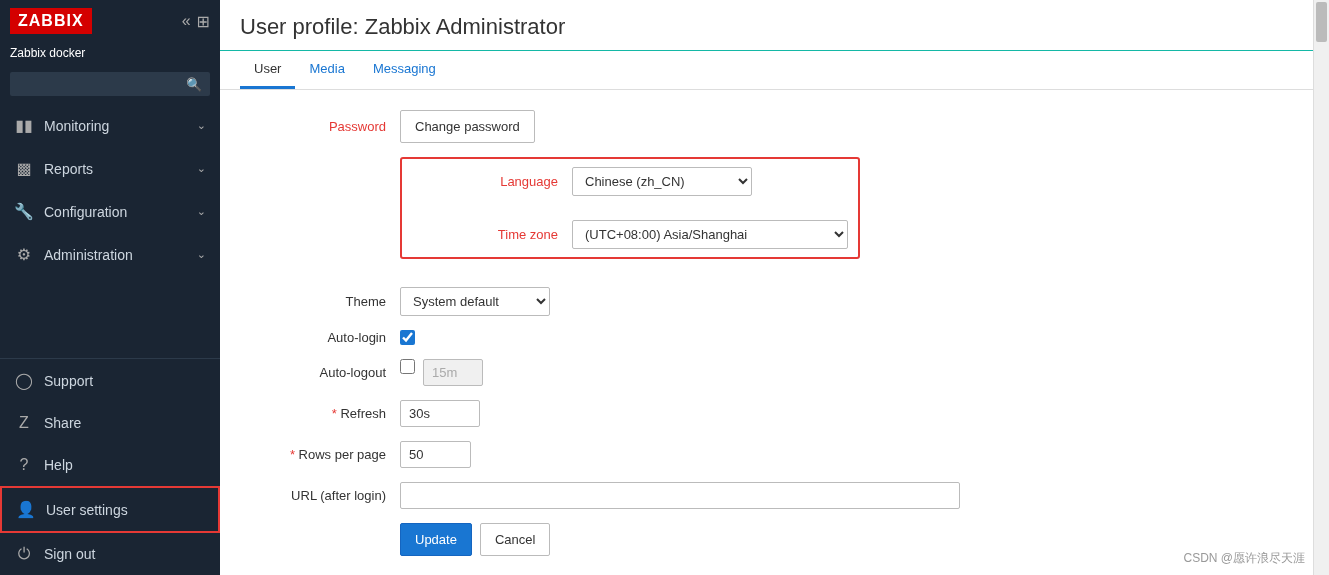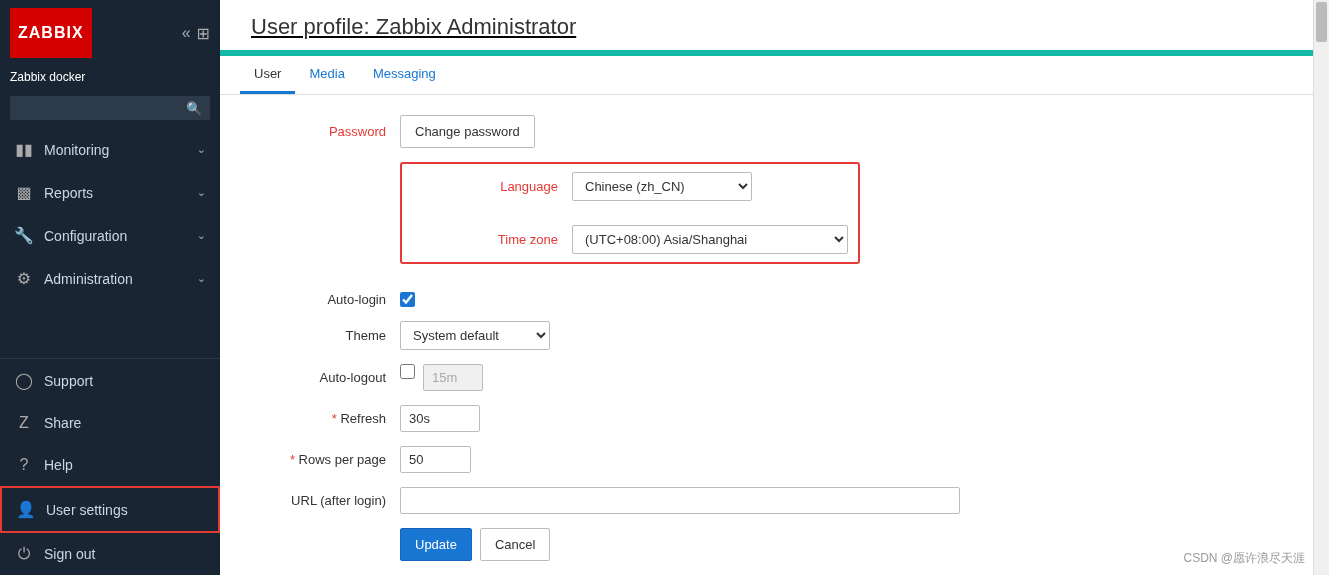--- a/index.html
+++ b/index.html
@@ -22,21 +22,21 @@
       padding: 8px 10px;
       background: #1a2533;
       gap: 8px;
     }
 
     .logo {
       background: #d40000;
       color: #fff;
       font-weight: bold;
       font-size: 16px;
-      padding: 16px 8px;
+      padding: 4px 8px;
       letter-spacing: 1px;
     }
 
     .sidebar-header-icons {
       display: flex;
       gap: 6px;
       margin-left: auto;
       color: #aaa;
       font-size: 16px;
     }
@@ -118,23 +118,22 @@
     
     .main-content {
       flex: 1;
       display: flex;
       flex-direction: column;
       background: #fff;
       overflow: hidden;
     }
 
     .page-header {
-      padding: 14px 20px 10px 31px;
-      border-bottom: 6px solid #14b8a6;
-      text-decoration: underline;
+      padding: 14px 20px 10px 20px;
+      border-bottom: 1px solid #14b8a6;
     }
 
     .page-title {
       font-size: 22px;
       font-weight: normal;
       color: #333;
     }
 
     
     .tabs {
@@ -402,36 +401,36 @@
           <div class="form-label red">Time zone</div>
           <select class="form-control" style="width:360px;">
             <option>(UTC+08:00) Asia/Shanghai</option>
             <option>System default</option>
           </select>
         </div>
       </div>
     </div>
 
     <div class="form-row">
-      <div class="form-label">Auto-login</div>
-      <div class="checkbox-wrap">
-        <input type="checkbox" checked="" style="">
-      </div>
-    </div>
-
-    <div class="form-row">
       <div class="form-label">Theme</div>
       <select class="form-control" style="width:150px;">
         <option>System default</option>
         <option>Blue</option>
         <option>Dark</option>
       </select>
     </div>
 
     <div class="form-row">
+      <div class="form-label">Auto-login</div>
+      <div class="checkbox-wrap">
+        <input type="checkbox" checked="" style="">
+      </div>
+    </div>
+
+    <div class="form-row">
       <div class="form-label">Auto-logout</div>
       <div class="auto-logout-wrap">
         <input type="checkbox" style="">
         <input type="text" class="form-control disabled" value="15m" style="width: 60px; background: rgb(240, 240, 240); color: rgb(170, 170, 170);">
       </div>
     </div>
 
     <div class="form-row">
       <div class="form-label required">Refresh</div>
       <input type="text" class="form-control" style="width: 80px;" value="30s">

